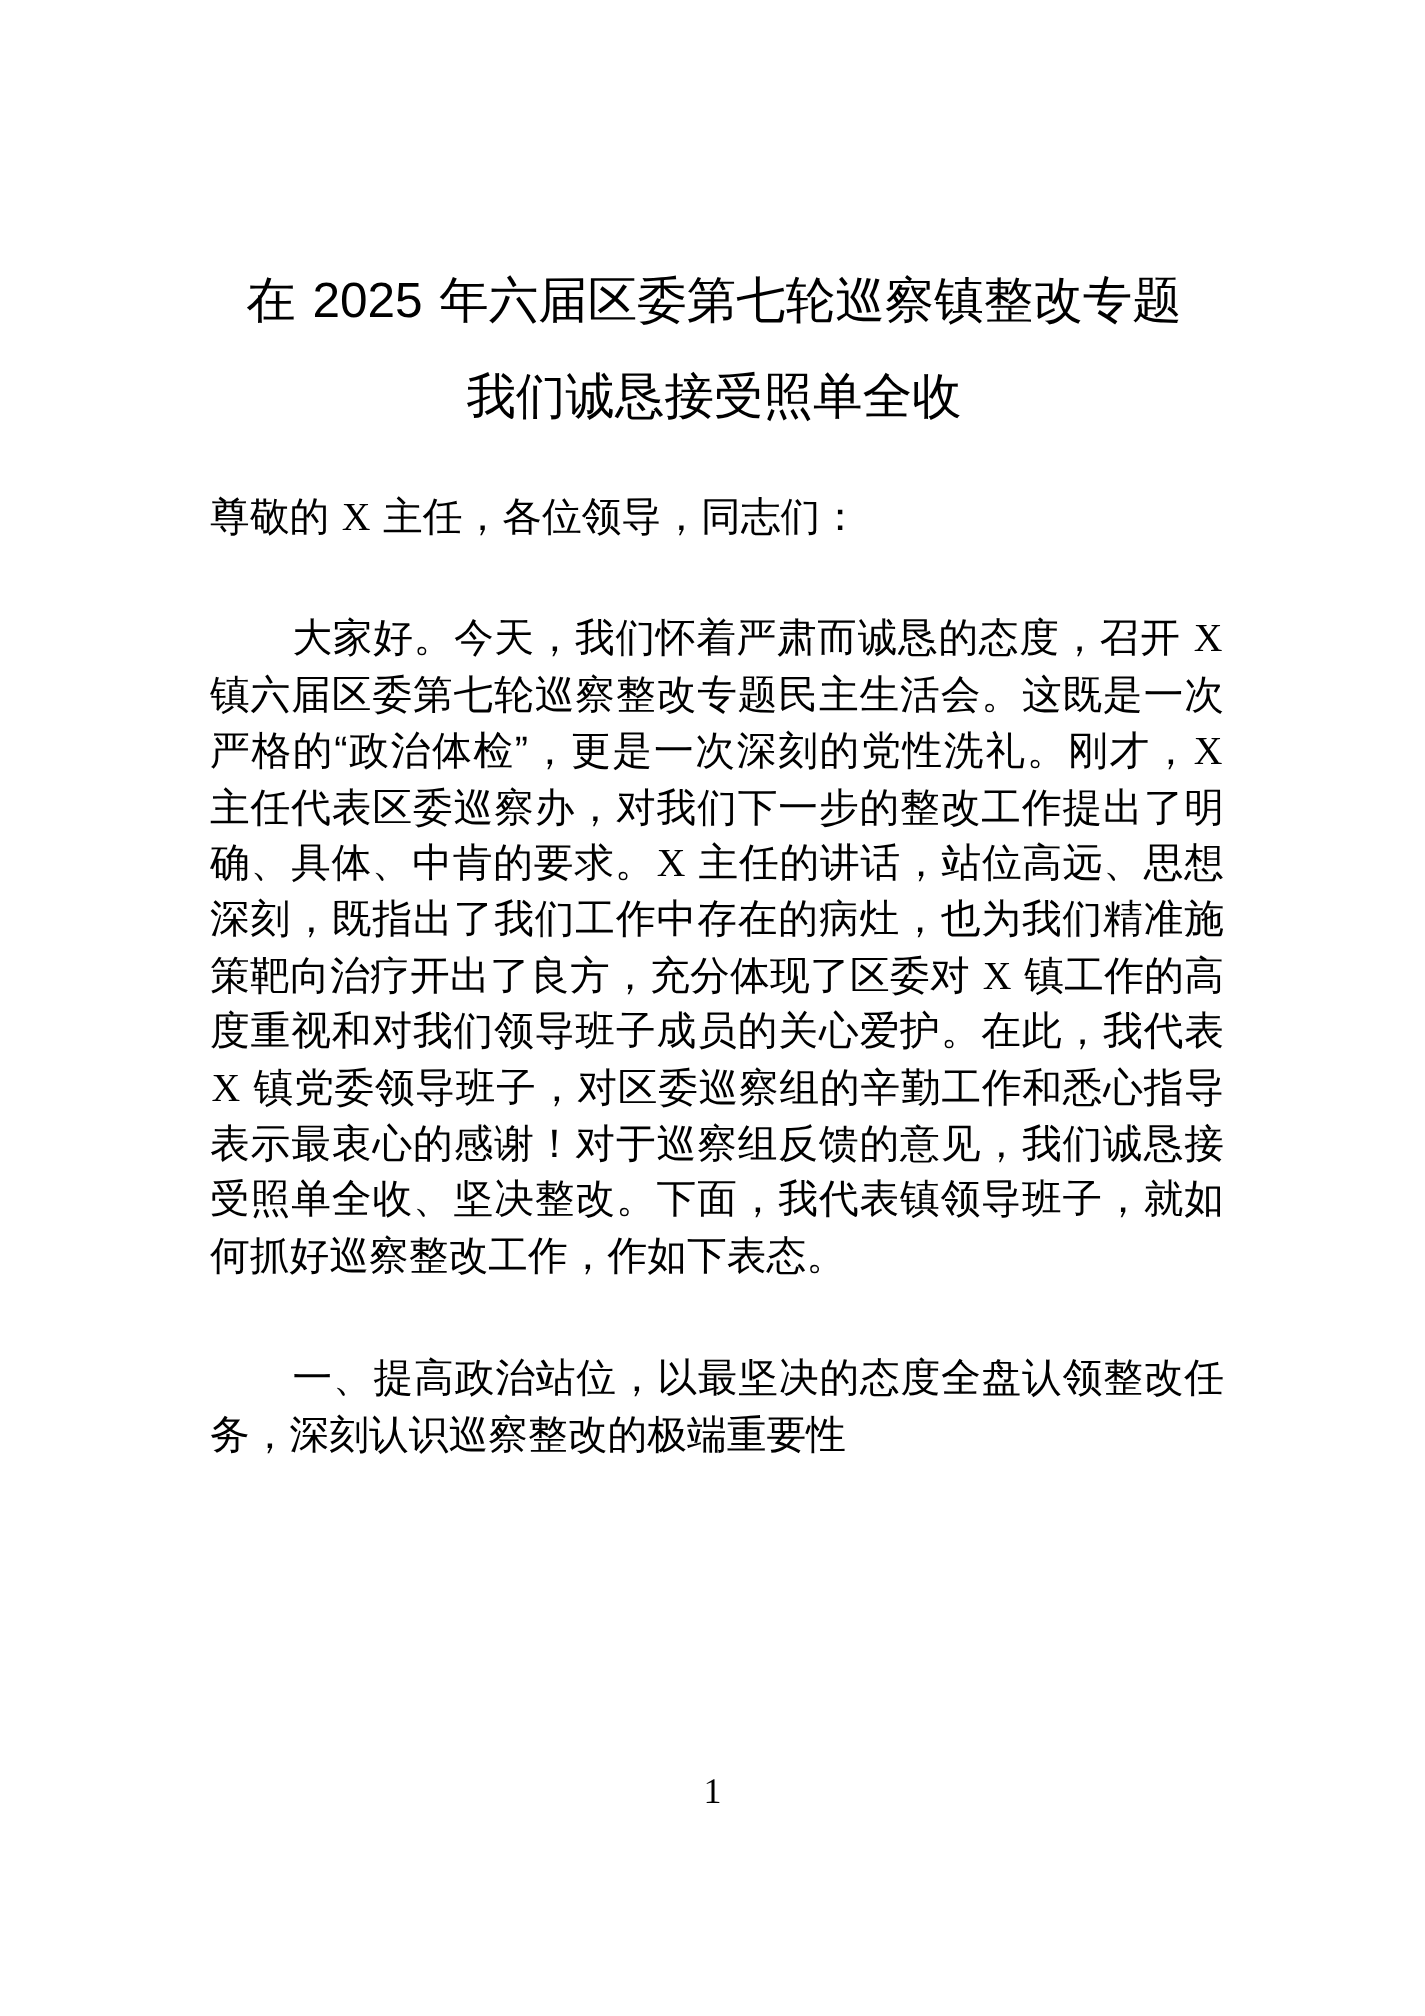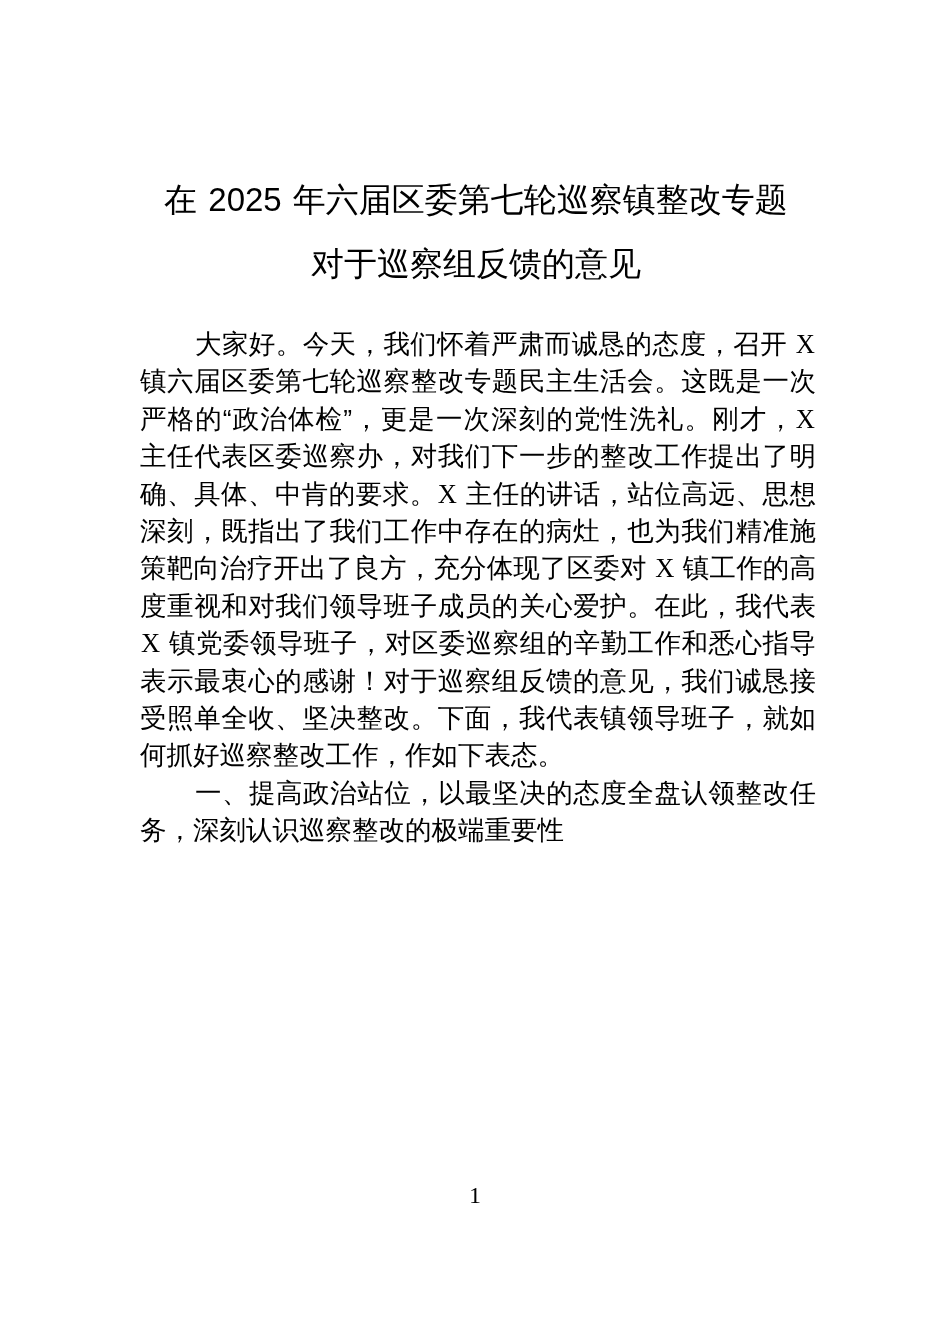--- a/index.html
+++ b/index.html
@@ -59,20 +59,21 @@
 
   .para {
     margin: 0;
     padding: 0;
     text-align: justify;
     text-justify: inter-character;
     text-align-last: left;
   }
   .para.indent {
     text-indent: 55px;
+    margin-top: 44px;
   }
   .para.noindent {
     text-indent: 0;
   }
 
   
   .lat {
     font-family: "Liberation Serif", "DejaVu Serif", serif;
     padding: 0 1px;
   }
@@ -97,23 +98,24 @@
 </style>
 </head>
 <body>
 
 <div class="page">
 
   <div class="doc-title">
     <span class="tline">
       <span>在 </span><span class="num">2025</span><span> 年六届区委第七轮巡察镇整改专题</span>
     </span>
-    <span class="tline">对于巡察组反馈的意见</span>
+    <span class="tline">我们诚恳接受照单全收</span>
   </div>
 
   <div class="body-block">
+    <p class="para noindent">尊敬的 <span class="lat">X</span> 主任，各位领导，同志们：</p>
     <p class="para indent">大家好。今天，我们怀着严肃而诚恳的态度，召开 <span class="lat">X</span> 镇六届区委第七轮巡察整改专题民主生活会。这既是一次严格的“政治体检”，更是一次深刻的党性洗礼。刚才，<span class="lat">X</span> 主任代表区委巡察办，对我们下一步的整改工作提出了明确、具体、中肯的要求。<span class="lat">X</span> 主任的讲话，站位高远、思想深刻，既指出了我们工作中存在的病灶，也为我们精准施策靶向治疗开出了良方，充分体现了区委对 <span class="lat">X</span> 镇工作的高度重视和对我们领导班子成员的关心爱护。在此，我代表 <span class="lat">X</span> 镇党委领导班子，对区委巡察组的辛勤工作和悉心指导表示最衷心的感谢！对于巡察组反馈的意见，我们诚恳接受照单全收、坚决整改。下面，我代表镇领导班子，就如何抓好巡察整改工作，作如下表态。</p>
     <p class="para indent">一、提高政治站位，以最坚决的态度全盘认领整改任务，深刻认识巡察整改的极端重要性</p>
   </div>
 
   <div class="page-number">1</div>
 
 </div>
 
 </body></html>

